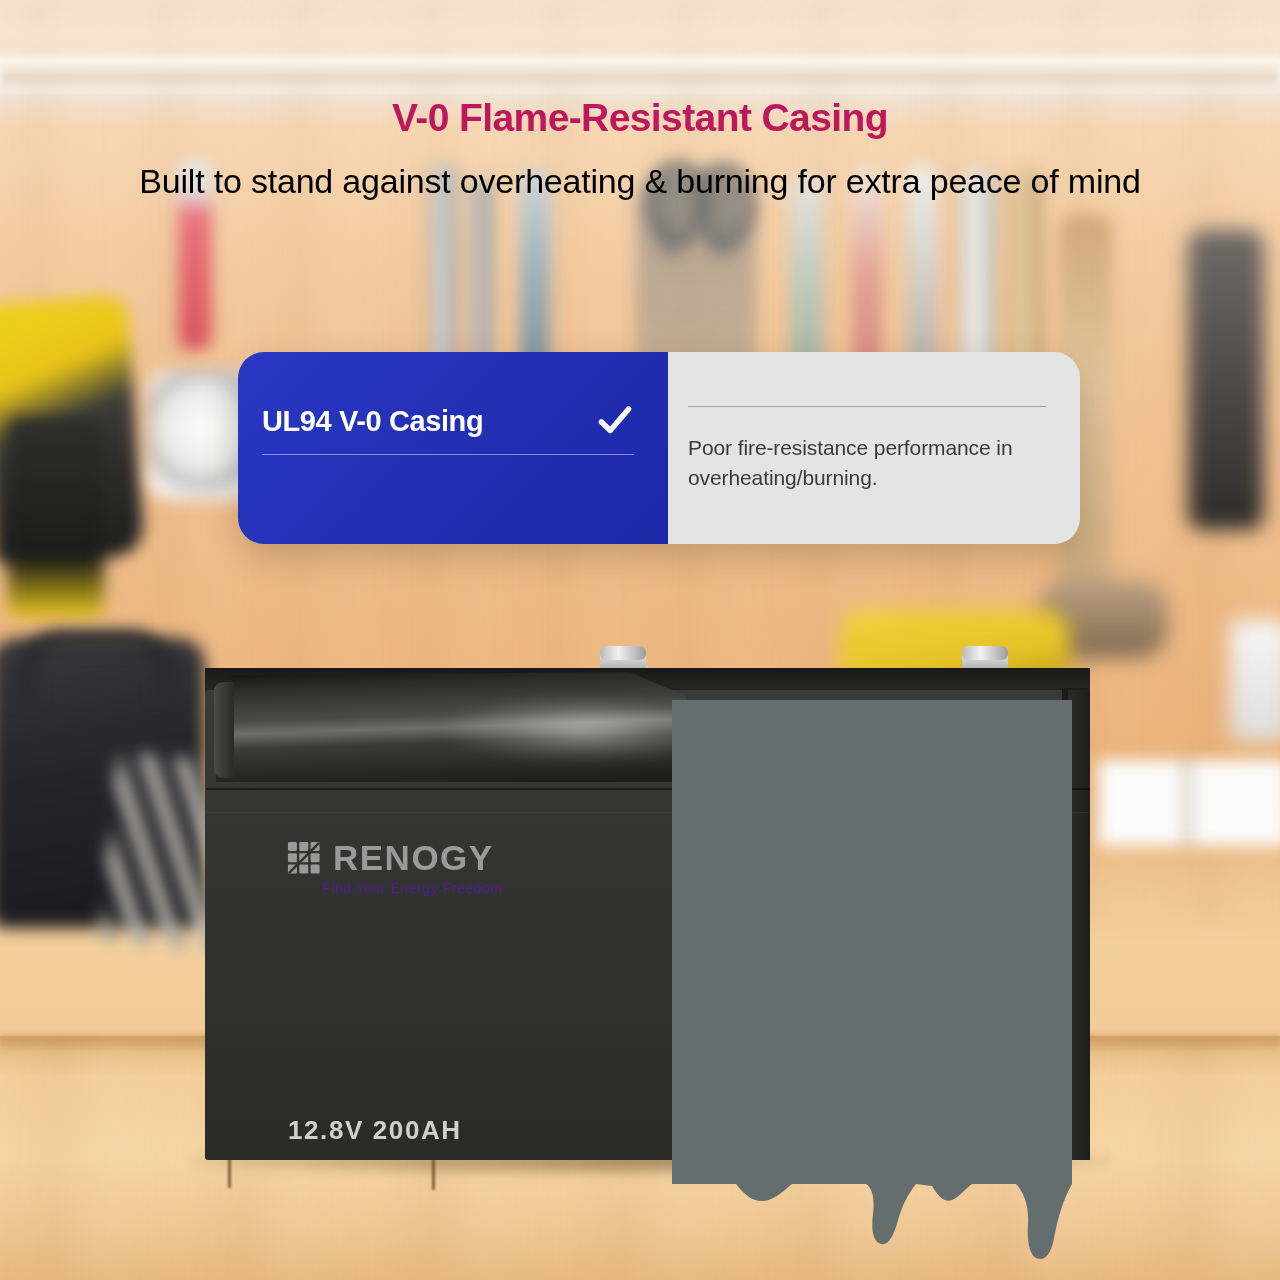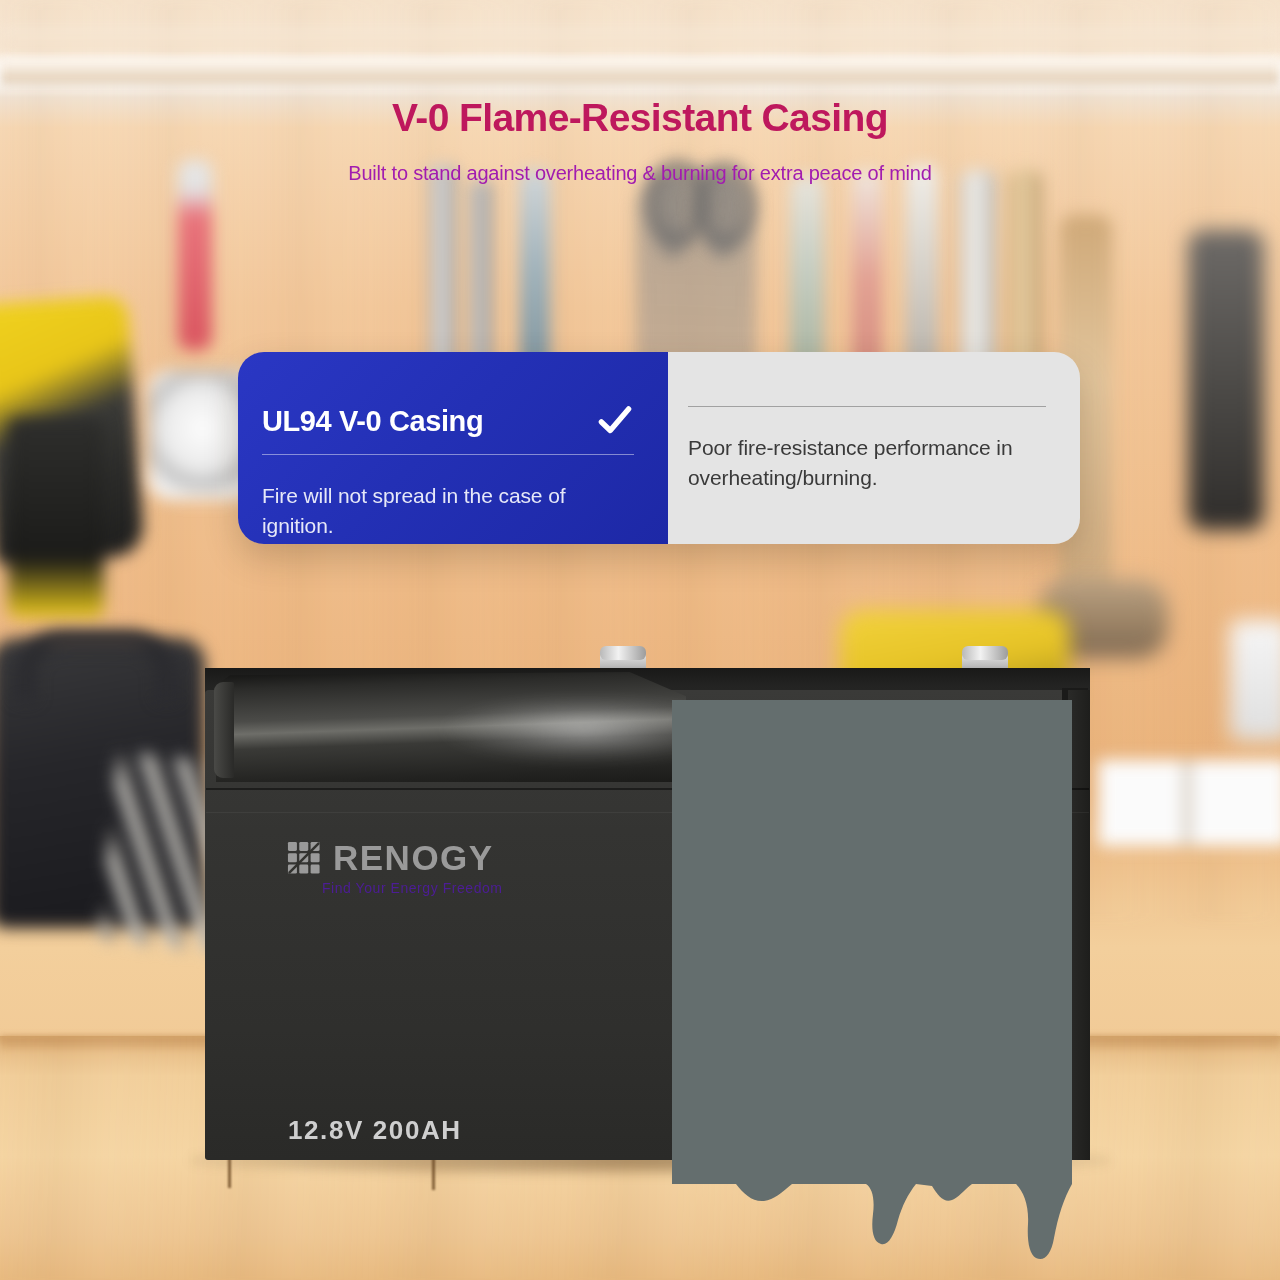--- a/index.html
+++ b/index.html
@@ -174,21 +174,21 @@
 
   
   .head-wrap {
     position:absolute; left:0; right:0; top:98px; text-align:center; z-index:6;
   }
   .title {
     font-size:39px; font-weight:bold; color:#be185d;
     letter-spacing:-0.6px; line-height:1.05;
   }
   .subtitle {
-    margin-top:22px; font-size:20px; color:#a21caf;
+    margin-top:22px; font-size:34px; color:#000000;
     letter-spacing:-0.2px; line-height:1.2;
   }
 
   
   .card {
     position:absolute; left:238px; top:352px; width:842px; height:192px;
     border-radius:26px; z-index:8; display:flex;
     box-shadow:0 14px 34px rgba(60,40,20,.22);
     overflow:visible;
   }
@@ -447,21 +447,20 @@
 <div class="card">
 
   <div class="panel panel-left">
     <div class="panel-head">
       <div class="panel-title">UL94 V-0 Casing</div>
       <svg class="icon-check" viewBox="0 0 24 24">
         <path d="M3.4 12.6 L9.0 18.0 L20.6 4.4" fill="none" stroke="#ffffff" stroke-width="3.4" stroke-linecap="round" stroke-linejoin="round"></path>
       </svg>
     </div>
     <div class="divider"></div>
-    <div class="panel-body">Fire will not spread in the case of ignition.</div>
   </div>
 
   <div class="panel panel-right">
     <div class="divider"></div>
     <div class="panel-body">Poor fire-resistance performance in overheating/burning.</div>
   </div>
 
 </div>
 
 </body></html>

